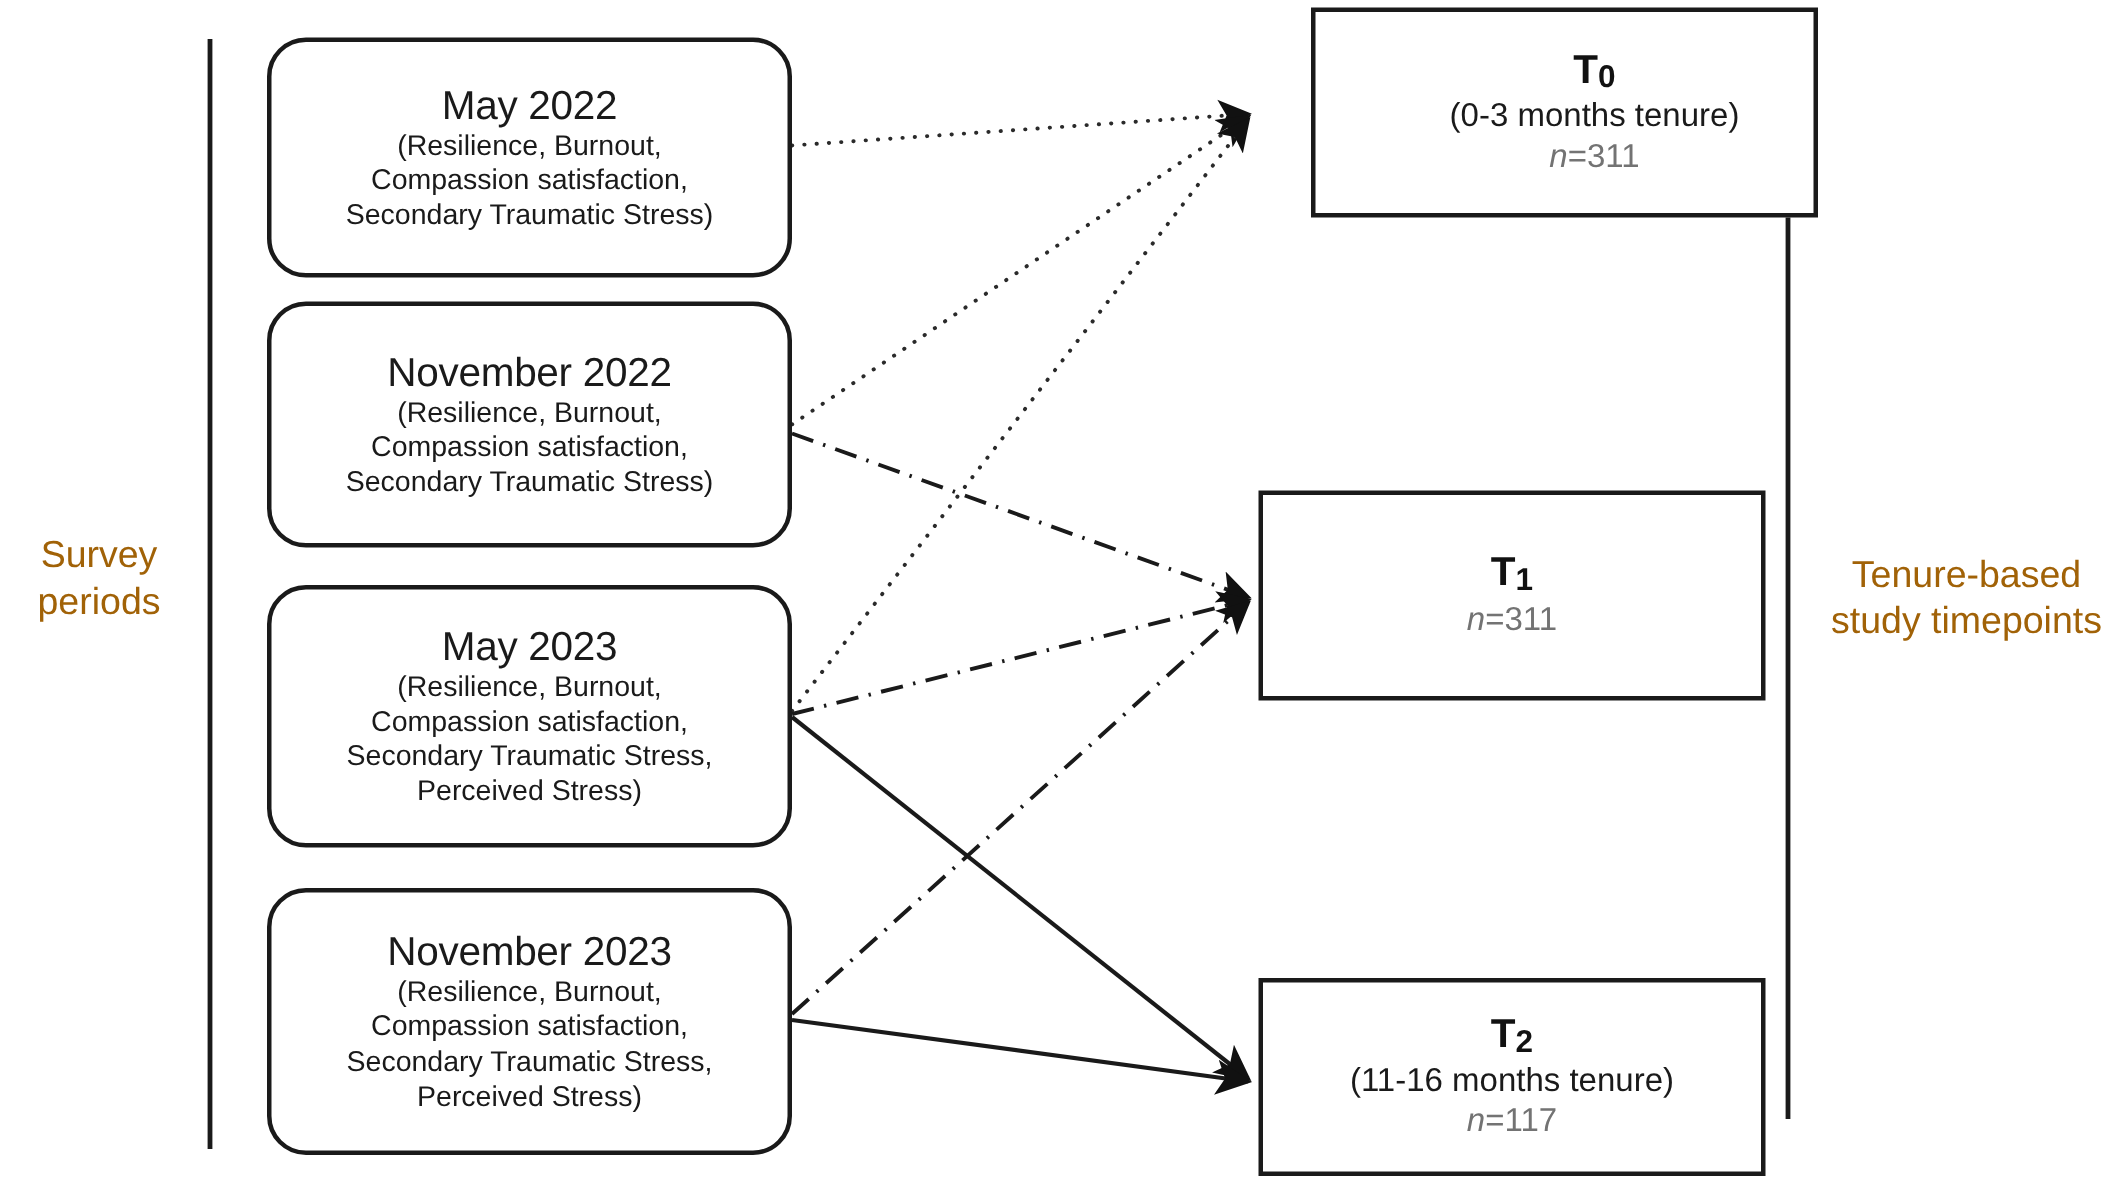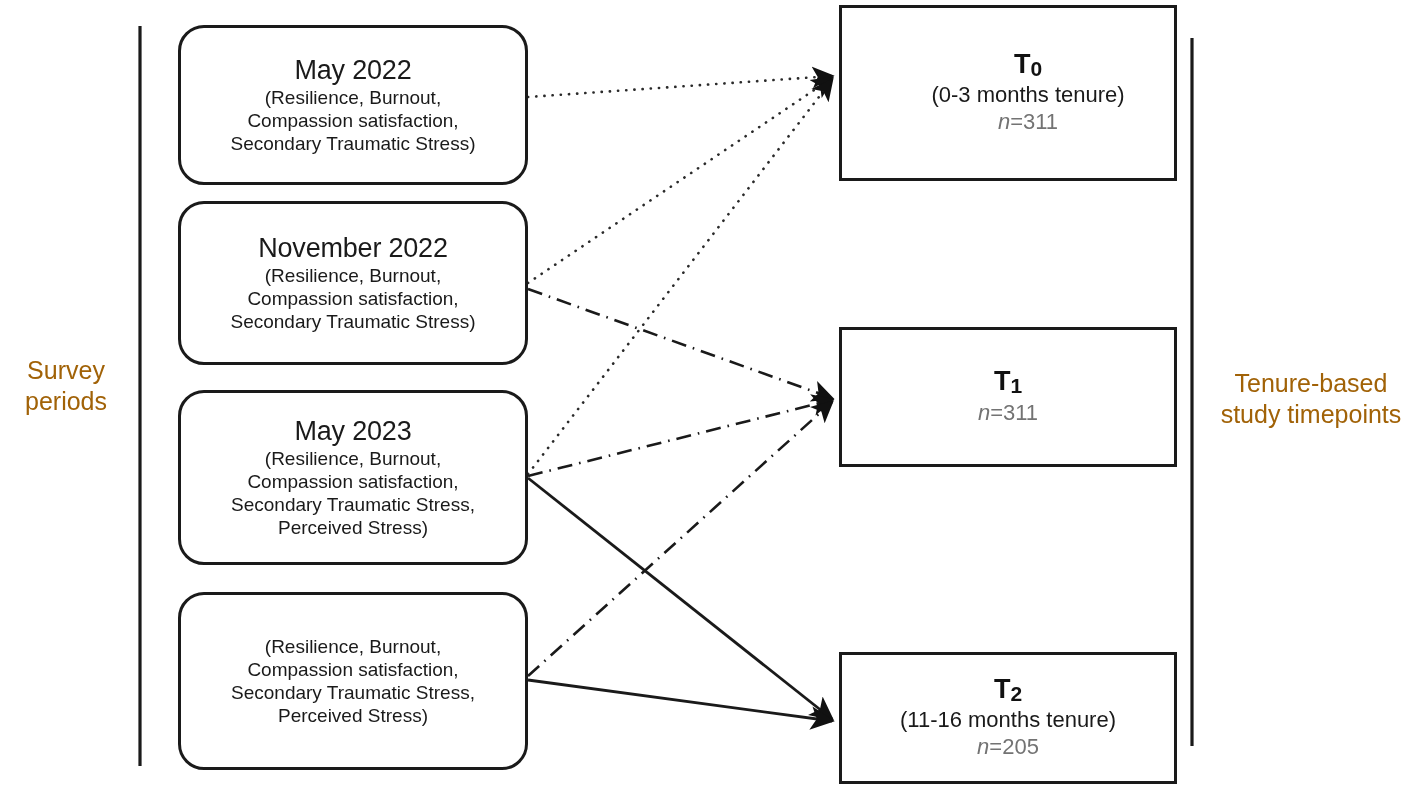--- a/index.html
+++ b/index.html
@@ -159,36 +159,37 @@
 
   <div class="survey-box" style="left:178px; top:390px; width:350px; height:175px;">
     <div class="survey-title">May 2023</div>
     <div class="survey-measures">(Resilience, Burnout,
 Compassion satisfaction,
 Secondary Traumatic Stress,
 Perceived Stress)</div>
   </div>
 
   <div class="survey-box" style="left:178px; top:592px; width:350px; height:178px;">
+    <div class="survey-title">November 2023</div>
     <div class="survey-measures">(Resilience, Burnout,
 Compassion satisfaction,
 Secondary Traumatic Stress,
 Perceived Stress)</div>
   </div>
 
-  <div class="tp-box" style="left:839px; top:5px; width:338px; height:176px;padding-left:40px;">
+  <div class="tp-box" style="left:874px; top:5px; width:338px; height:140px;padding-left:40px;">
     <div class="tp-title"><span>T</span><span class="sub">0</span></div>
     <div class="tp-tenure">(0-3 months tenure)</div>
     <div class="tp-n"><span class="ital">n</span><span>=311</span></div>
   </div>
 
   <div class="tp-box" style="left:839px; top:327px; width:338px; height:140px;">
     <div class="tp-title"><span>T</span><span class="sub">1</span></div>
     <div class="tp-n"><span class="ital">n</span><span>=311</span></div>
   </div>
 
   <div class="tp-box" style="left:839px; top:652px; width:338px; height:132px;">
     <div class="tp-title"><span>T</span><span class="sub">2</span></div>
     <div class="tp-tenure">(11-16 months tenure)</div>
-    <div class="tp-n"><span class="ital">n</span><span>=205</span></div>
+    <div class="tp-n"><span class="ital">n</span><span>=117</span></div>
   </div>
 
 </div>
 
 </body></html>

